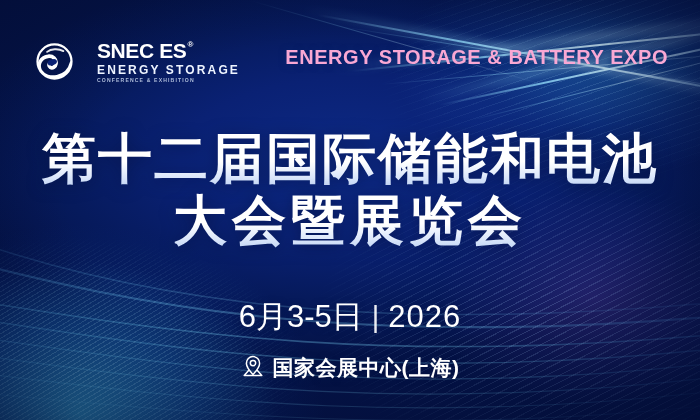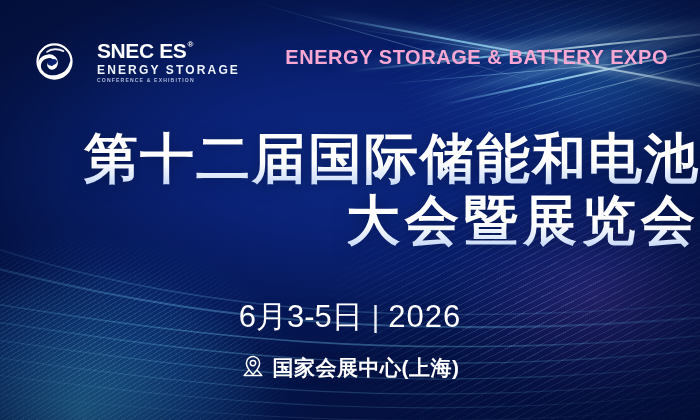--- a/index.html
+++ b/index.html
@@ -183,21 +183,21 @@
     letter-spacing: 0.55px;
     text-shadow: 0 1px 7px rgba(10,40,110,0.75);
     white-space: nowrap;
   }
 
   
   .title-block {
     position: absolute;
     left: 0; right: 0;
     top: 130px;
-    text-align: right;
+    text-align: center;
   }
   .title-line {
     font-family: "Liberation Sans", "DejaVu Sans", sans-serif;
     font-weight: 700;
     color: #ffffff;
     background: linear-gradient(180deg, #ffffff 0%, #ffffff 56%, #dbe7fb 84%, #c3d6f5 100%);
     -webkit-background-clip: text;
     background-clip: text;
     -webkit-text-fill-color: transparent;
     filter: drop-shadow(0 2px 8px rgba(3,16,62,0.6));

